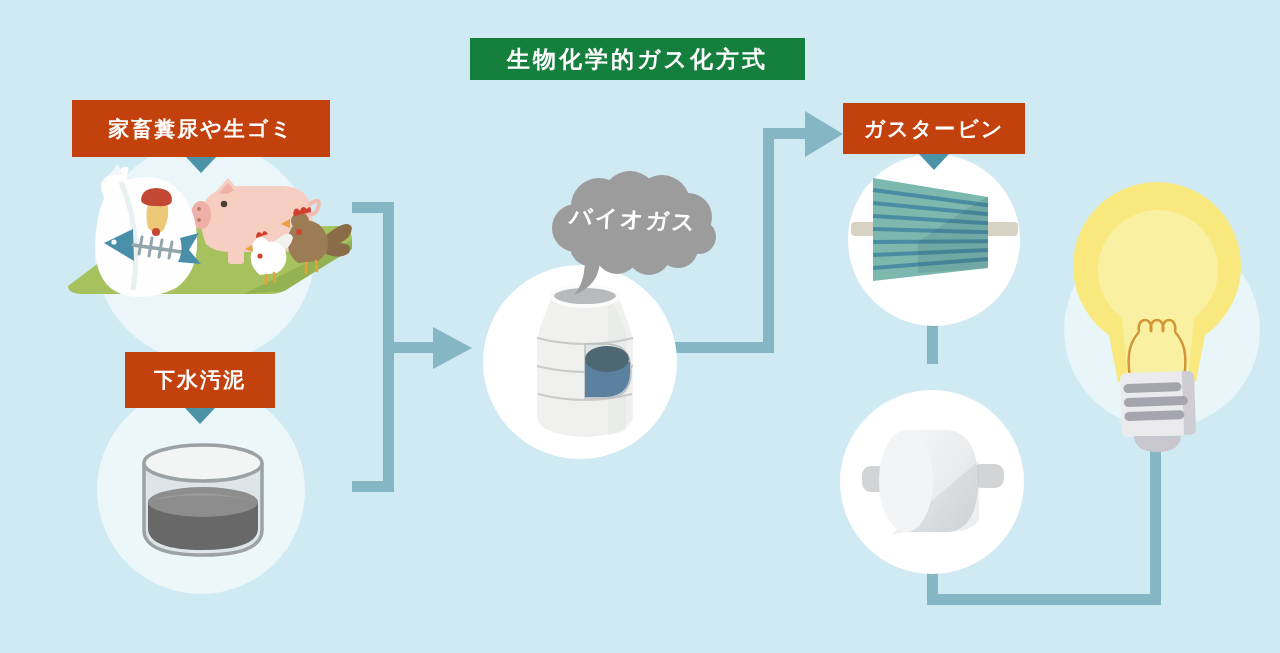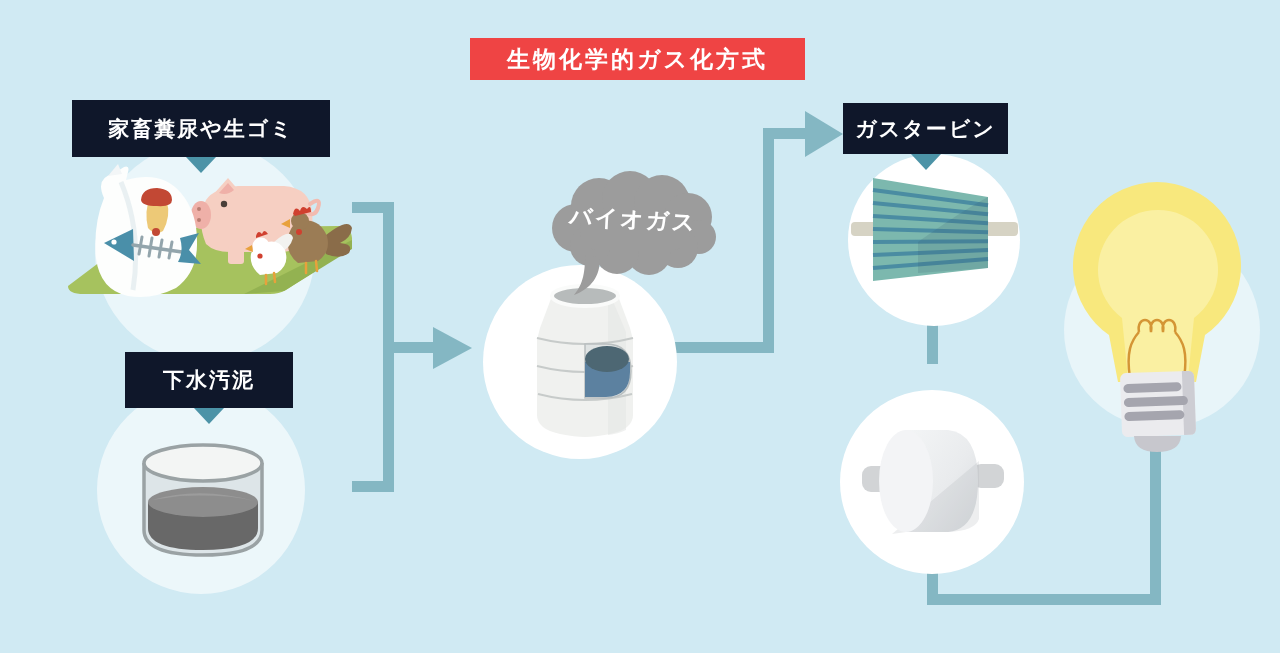--- a/index.html
+++ b/index.html
@@ -5,37 +5,37 @@
   * { margin:0; padding:0; box-sizing:border-box; }
   html,body { width:1280px; height:653px; }
   body { font-family:"Liberation Sans","DejaVu Sans",sans-serif; }
   #stage {
     position:relative; width:1280px; height:653px;
     background:#d0eaf3; overflow:hidden;
   }
   #art { position:absolute; left:0; top:0; width:1280px; height:653px; }
 
   .tag {
-    position:absolute; background:#0f172a; color:#ffffff;
+    position:absolute; background:#c2410c; color:#ffffff;
     display:flex; align-items:center; justify-content:center;
     font-weight:600; letter-spacing:2px; z-index:5;
   }
   .tag::after {
     content:""; position:absolute; top:100%; left:50%; margin-left:-15px;
     width:0; height:0; border:15px solid transparent;
     border-top:16px solid #4c93a7; border-bottom:none;
   }
   #title-box {
     position:absolute; left:470px; top:38px; width:335px; height:42px;
-    background:#ef4444; color:#ffffff; display:flex; align-items:center;
+    background:#15803d; color:#ffffff; display:flex; align-items:center;
     justify-content:center; font-size:23px; font-weight:600; letter-spacing:3px; z-index:5;
   }
   #tag-input-top    { left:72px;  top:100px; width:258px; height:57px; font-size:21px; }
-  #tag-input-bottom { left:125px; top:352px; width:168px; height:56px; font-size:21px; }
-  #tag-turbine      { left:843px; top:103px; width:165px; height:51px; font-size:21px; }
+  #tag-input-bottom { left:125px; top:352px; width:150px; height:56px; font-size:21px; }
+  #tag-turbine      { left:843px; top:103px; width:182px; height:51px; font-size:21px; }
   #tag-generator    { left:875px; top:360px; width:120px; height:48px; font-size:20px; }
 
   #cloud-label {
     position:absolute; left:553px; top:204px; width:160px; height:32px;
     color:#ffffff; font-size:23px; font-weight:700; letter-spacing:2px;
     text-align:center; transform:rotate(3deg); z-index:6;
   }
 </style>
 </head>
 <body>

